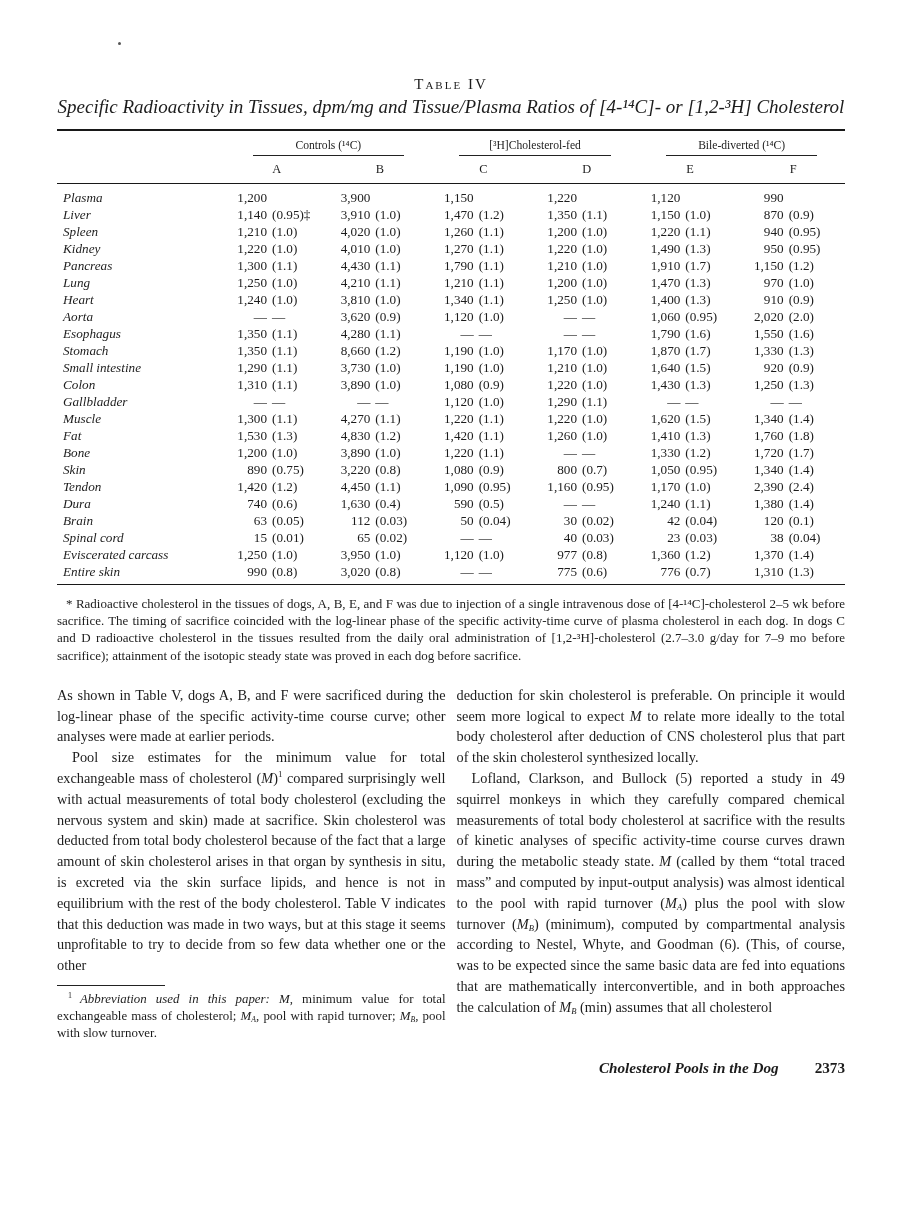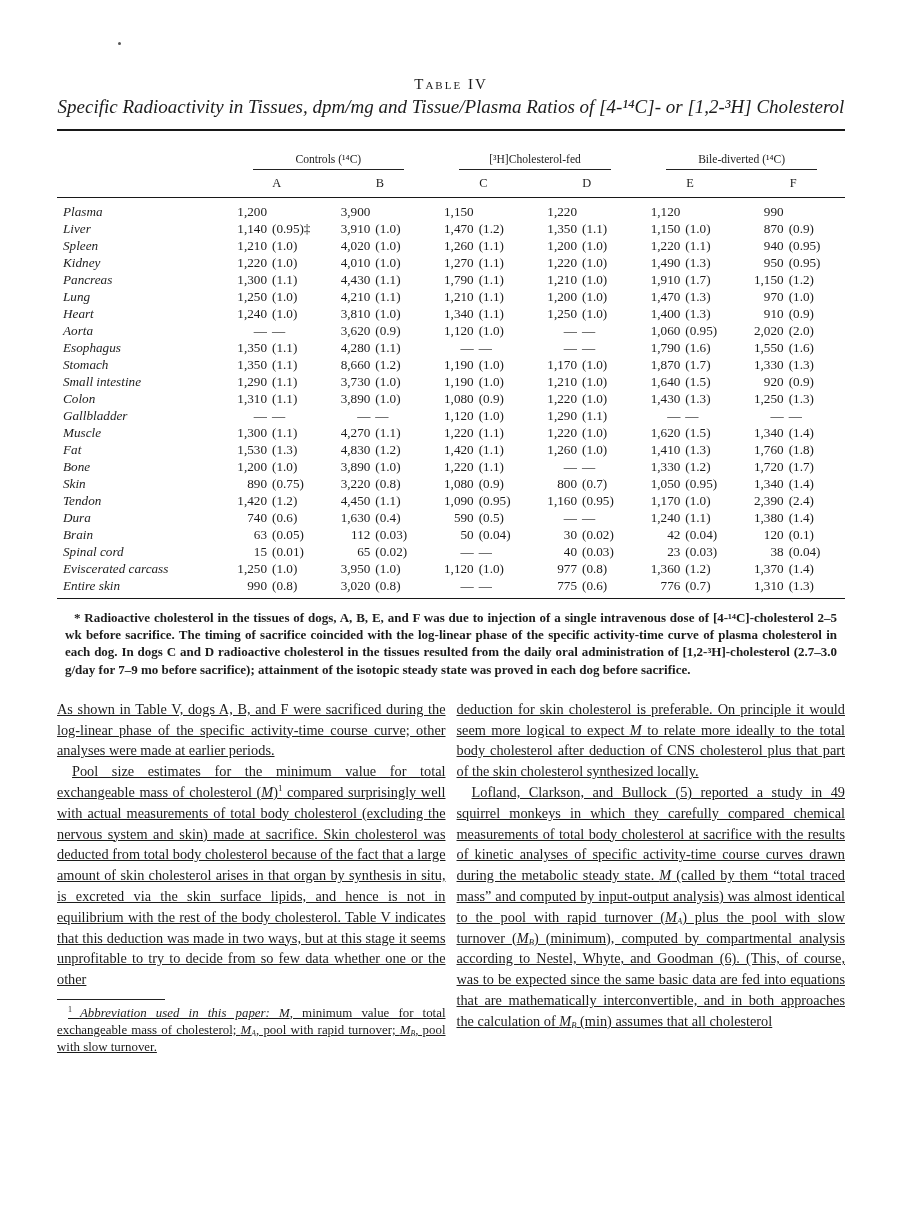--- a/index.html
+++ b/index.html
@@ -14,35 +14,35 @@
   
   .table-label { text-align:center; margin-top:60px; font-size:15px; letter-spacing:2px; font-variant:small-caps; }
   .table-caption { text-align:center; font-style:italic; font-size:19px; margin-top:3px; }
 
   
   table.radio { width:100%; table-layout:fixed; border-collapse:collapse; margin-top:11px;
     border-top:2.5px solid #181818; border-bottom:1.8px solid #181818; }
   col.c-tissue { width:168px; }
   thead th { font-weight:normal; }
   tr.group-row th { padding-top:8px; font-size:11.6px; vertical-align:bottom; }
-  .group-inner { display:inline-block; width:74%; text-align:center; padding-bottom:3px; border-bottom:1.2px solid #222;margin-top:14px; }
+  .group-inner { display:inline-block; width:74%; text-align:center; padding-bottom:3px; border-bottom:1.2px solid #222; }
   tr.letters-row th { font-size:12.4px; padding:5px 0 6px; border-bottom:1.8px solid #181818; }
   tbody td { font-size:13.2px; height:17px; padding:0; vertical-align:middle; white-space:nowrap; }
   tbody tr:first-child td { padding-top:5px; }
   tbody tr:last-child td { padding-bottom:4px; }
   td.tissue { text-align:left; padding-left:6px;font-style:italic; }
   td.cell .v { display:inline-block; width:42px; text-align:right; }
   td.cell .r { display:inline-block; width:58px; text-align:left; padding-left:5px; box-sizing:border-box; }
 
   
   .table-fn { margin-top:10px; font-size:13px; line-height:17.2px; text-align:justify; }
-  .table-fn p { margin:8px; text-indent:9px;font-weight:bold; }
-
-  
-  .cols { display:flex; gap:11px; margin-top:21px;text-decoration:underline; }
+  .table-fn p { margin:0; text-indent:9px; }
+
+  
+  .cols { display:flex; gap:11px; margin-top:21px; }
   .col { flex:1; text-align:justify; font-size:14.3px; line-height:20.8px; }
   .col p { margin:0; }
   .col p.ind { text-indent:15px; }
   .fn-rule { width:108px; border-top:1.4px solid #222; margin:9px 0 5px 0; }
   .col-fn { font-size:12.9px; line-height:16.9px; text-align:justify; text-indent:11px; }
 
   .seg-i { font-style:italic; }
   .seg-sup { font-size:62%; vertical-align:super; line-height:0; }
   .seg-sub { font-size:60%; font-style:italic; vertical-align:-0.2em; line-height:0; }
 
@@ -314,13 +314,17 @@
       <p class="ind"><span>Pool size estimates for the minimum value for total exchangeable mass of cholesterol (</span><span class="seg-i">M</span><span>)</span><span class="seg-sup">1</span><span> compared surprisingly well with actual measurements of total body cholesterol (excluding the nervous system and skin) made at sacrifice. Skin cholesterol was deducted from total body cholesterol because of the fact that a large amount of skin cholesterol arises in that organ by synthesis in situ, is excreted via the skin surface lipids, and hence is not in equilibrium with the rest of the body cholesterol. Table V indicates that this deduction was made in two ways, but at this stage it seems unprofitable to try to decide from so few data whether one or the other</span></p>
       <div class="fn-rule"></div>
       <p class="col-fn"><span class="seg-sup">1 </span><span class="seg-i">Abbreviation used in this paper: M</span><span>, minimum value for total exchangeable mass of cholesterol; </span><span class="seg-i">M</span><span class="seg-sub">A</span><span>, pool with rapid turnover; </span><span class="seg-i">M</span><span class="seg-sub">B</span><span>, pool with slow turnover.</span></p>
     </div>
     <div class="col">
       <p><span>deduction for skin cholesterol is preferable. On principle it would seem more logical to expect </span><span class="seg-i">M</span><span> to relate more ideally to the total body cholesterol after deduction of CNS cholesterol plus that part of the skin cholesterol synthesized locally.</span></p>
       <p class="ind"><span>Lofland, Clarkson, and Bullock (5) reported a study in 49 squirrel monkeys in which they carefully compared chemical measurements of total body cholesterol at sacrifice with the results of kinetic analyses of specific activity-time course curves drawn during the metabolic steady state. </span><span class="seg-i">M</span><span> (called by them “total traced mass” and computed by input-output analysis) was almost identical to the pool with rapid turnover (</span><span class="seg-i">M</span><span class="seg-sub">A</span><span>) plus the pool with slow turnover (</span><span class="seg-i">M</span><span class="seg-sub">B</span><span>) (minimum), computed by compartmental analysis according to Nestel, Whyte, and Goodman (6). (This, of course, was to be expected since the same basic data are fed into equations that are mathematically interconvertible, and in both approaches the calculation of </span><span class="seg-i">M</span><span class="seg-sub">B</span><span> (min) assumes that all cholesterol</span></p>
     </div>
   </div>
 
+  <div class="footer">
+    <span class="running">Cholesterol Pools in the Dog</span>
+    <span class="pagenum">2373</span>
+  </div>
 </div>
 
 </body></html>

